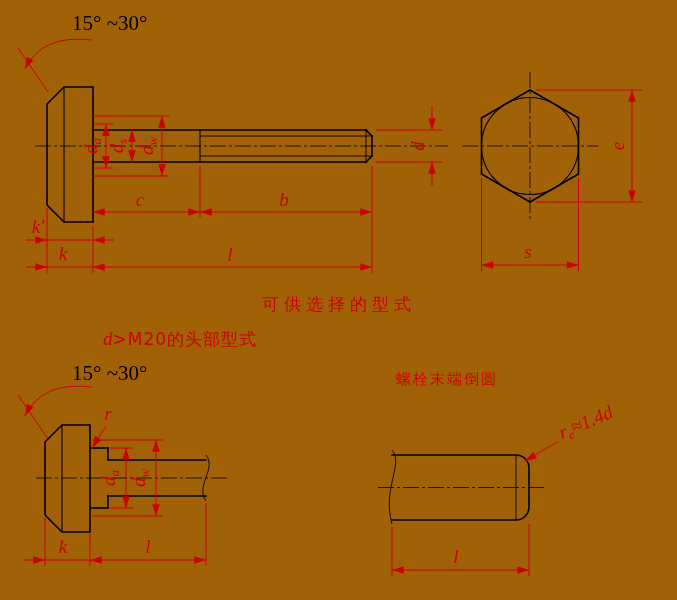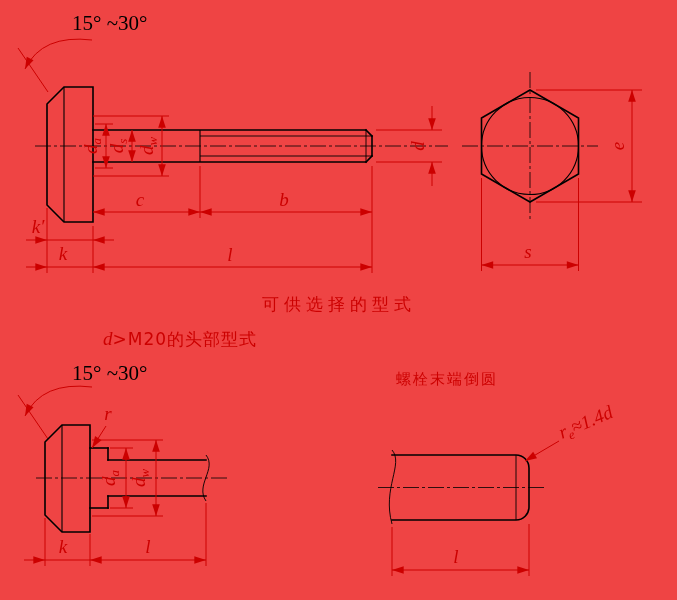--- a/index.html
+++ b/index.html
@@ -1,16 +1,16 @@
 <!DOCTYPE html>
 <html style="--outline: #000000; --dim: #cc0000;"><head>
 <meta charset="utf-8">
 <style>
   html,body{margin:0;padding:0;background:#fff}
-  .stage{position:relative;width:677px;height:600px;background:#ef4444;overflow:hidden;font-family:"Liberation Sans",sans-serif}
+  .stage{position:relative;width:677px;height:600px;background:#a16207;overflow:hidden;font-family:"Liberation Sans",sans-serif}
   svg{display:block}
   .outline{stroke:var(--outline,#000);stroke-width:1.6;fill:none;stroke-linecap:square}
   .med{stroke:var(--outline,#000);stroke-width:1.1;fill:none}
   .thin{stroke:var(--outline,#000);stroke-width:0.9;fill:none}
   .center{stroke:var(--outline,#000);stroke-width:0.8;fill:none;stroke-dasharray:16 3 3 3}
   .dim{stroke:var(--dim,#c00);stroke-width:1;fill:none}
   .arrow{fill:var(--dim,#c00)}
   .dimtext{fill:var(--dim,#c00);font-style:italic;font-size:19px;font-family:"Liberation Serif","DejaVu Serif",serif}
   .sub{font-size:13px}
   .angletext{fill:var(--outline,#000);font-size:21px;font-family:"Liberation Serif","DejaVu Serif",serif}

